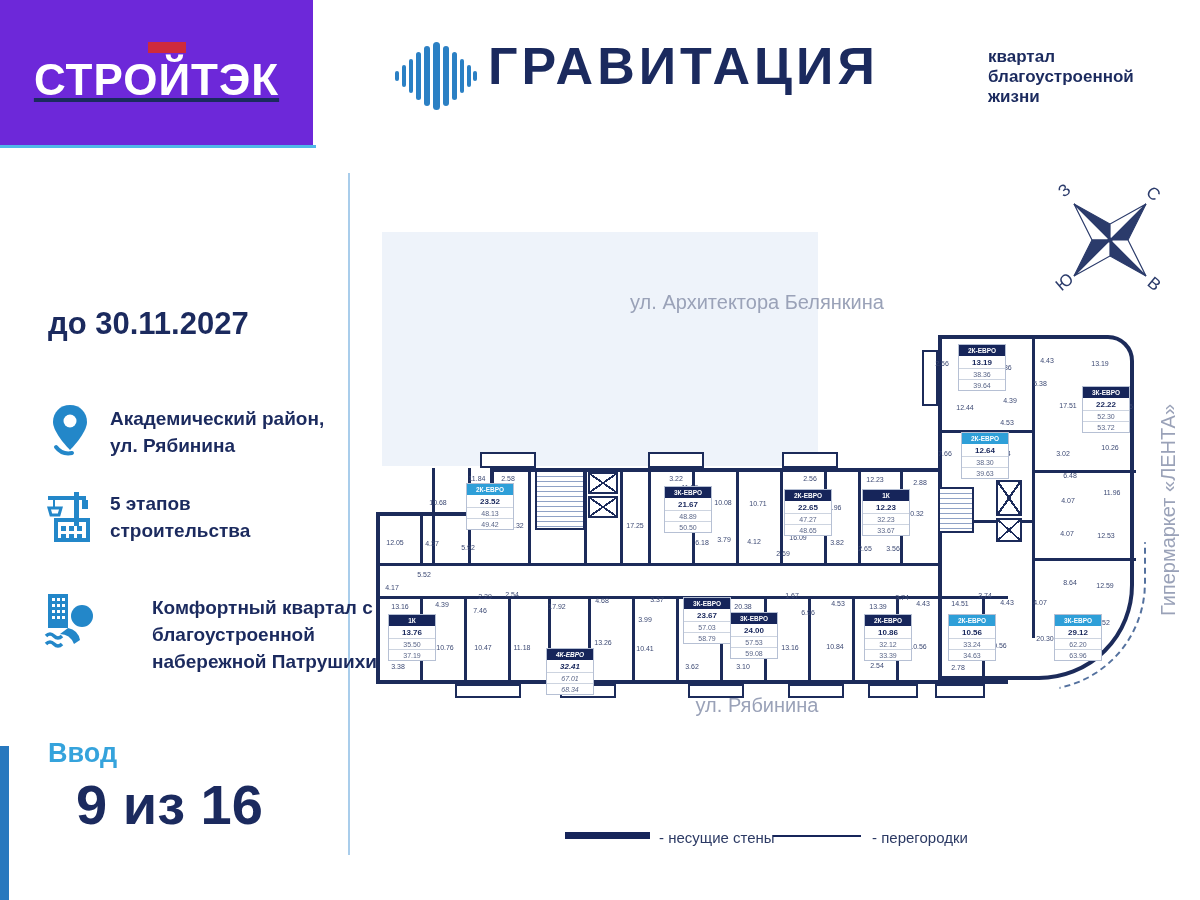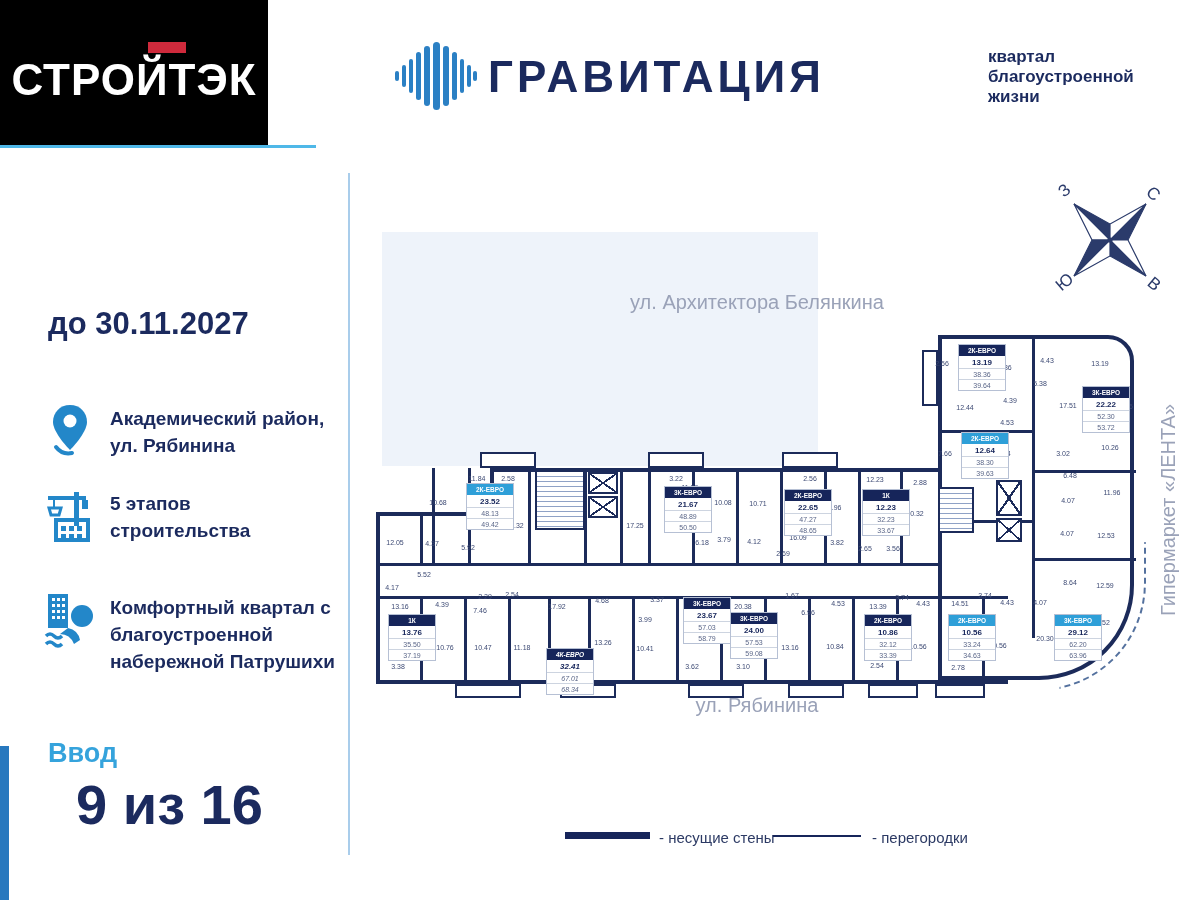--- a/index.html
+++ b/index.html
@@ -1,35 +1,35 @@
 <!DOCTYPE html>
 <html><head>
 <meta charset="utf-8">
 <style>
   html,body{margin:0;padding:0;background:#fff;}
   .canvas{position:relative;width:1200px;height:900px;background:#fff;overflow:hidden;
           font-family:"Liberation Sans",sans-serif;color:#1b2a5e;}
   
-  .logo-block{position:absolute;left:0;top:0;width:268px;height:145px;background:#000000;
-              display:flex;align-items:center;justify-content:center;}
+  .logo-block{position:absolute;left:0;top:0;width:313px;height:145px;background:#6d28d9;
+              display:flex;align-items:center;justify-content:center;text-decoration:underline;}
   .logo-text{color:#fff;font-size:44px;font-weight:bold;letter-spacing:1px;margin-top:14px;}
   .logo-red{position:absolute;left:148px;top:42px;width:38px;height:11px;background:#cf2a3c;}
   .logo-underline{position:absolute;left:0;top:145px;width:316px;height:3px;background:#4fb8e8;}
   .side-divider{position:absolute;left:348px;top:173px;width:2px;height:682px;background:#a9cdeb;}
   .left-stripe{position:absolute;left:0;top:746px;width:9px;height:154px;background:#2878be;}
   .s-label{position:absolute;left:48px;font-size:22px;color:#35a3dc;font-weight:bold;}
   .s-date{position:absolute;left:48px;font-size:31px;color:#1b2a5e;font-weight:bold;}
   .feature{position:absolute;left:44px;display:flex;align-items:flex-start;}
   .f-icon{width:52px;flex:0 0 52px;margin-right:14px;}
   .f-text{font-size:19px;line-height:27px;color:#1b2a5e;font-weight:bold;padding-top:2px;}
   .floor-label{position:absolute;left:48px;top:738px;font-size:27px;color:#35a3dc;font-weight:bold;}
   .floor-value{position:absolute;left:44px;top:772px;font-size:56px;color:#1b2a5e;font-weight:bold;margin-left:32px;}
   
   .brand-mark{position:absolute;left:393px;top:38px;}
-  .brand-title{position:absolute;left:488px;top:52px;font-size:44px;font-weight:bold;letter-spacing:4px;color:#1b2a5e;}
+  .brand-title{position:absolute;left:488px;top:36px;font-size:52px;font-weight:bold;letter-spacing:4px;color:#1b2a5e;}
   .brand-tagline{position:absolute;left:988px;top:47px;font-size:17px;font-weight:bold;line-height:20px;color:#1b2a5e;}
   
   .plan-bg{position:absolute;left:382px;top:232px;width:436px;height:234px;background:#eef3fa;}
   .street{position:absolute;transform:translateX(-50%);font-size:20px;color:#9aa2b8;white-space:nowrap;}
   .lenta{position:absolute;left:1168px;top:510px;font-size:20px;color:#9aa2b8;white-space:nowrap;
          transform:translate(-50%,-50%) rotate(-90deg);}
   .compass{position:absolute;left:1048px;top:176px;}
   
   .wing{position:absolute;left:938px;top:335px;width:196px;height:345px;background:#fff;
         border:4px solid #1c2b5a;border-radius:0 26px 95px 0;box-sizing:border-box;}
@@ -101,21 +101,21 @@
         <rect x="25" y="46" width="5" height="4" fill="#2387c9"></rect>
           <rect x="33" y="46" width="5" height="4" fill="#2387c9"></rect>
       </svg>
     </div>
     <div class="f-text">
       <div>5 этапов</div>
       <div>строительства</div>
     </div>
   </div>
 
-  <div class="feature" style="top:592px;">
+  <div class="feature" style="top:592px;gap:42px;">
     <div class="f-icon">
       <svg width="52" height="60" viewBox="0 0 52 60">
         <rect x="4" y="2" width="20" height="34" fill="#2387c9"></rect>
         <g fill="#fff">
           <rect x="8" y="6" width="3" height="3"></rect>
             <rect x="13" y="6" width="3" height="3"></rect>
             <rect x="18" y="6" width="3" height="3"></rect>
           <rect x="8" y="12" width="3" height="3"></rect>
             <rect x="13" y="12" width="3" height="3"></rect>
             <rect x="18" y="12" width="3" height="3"></rect>

